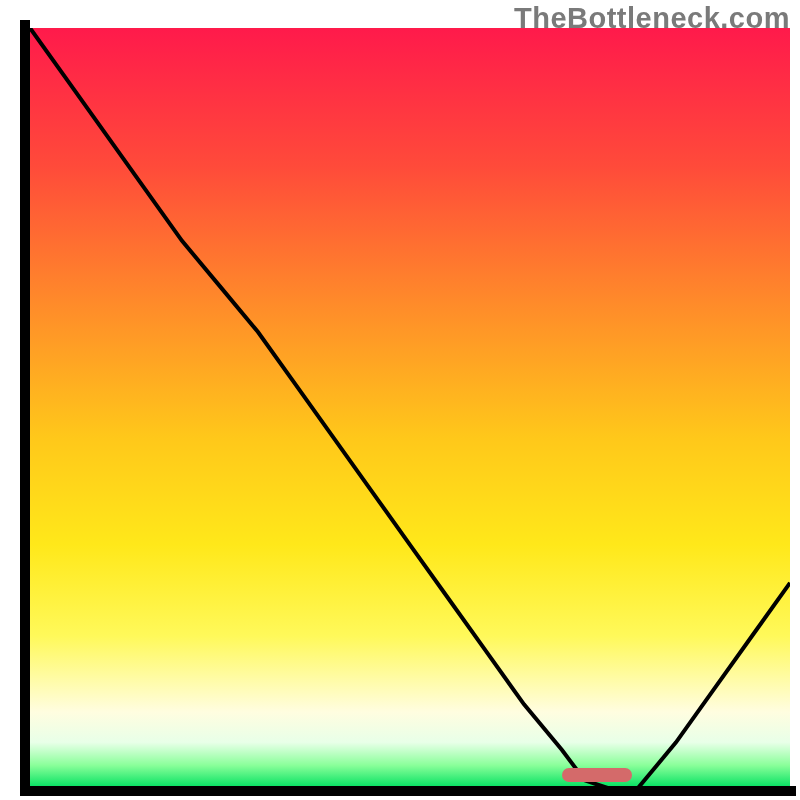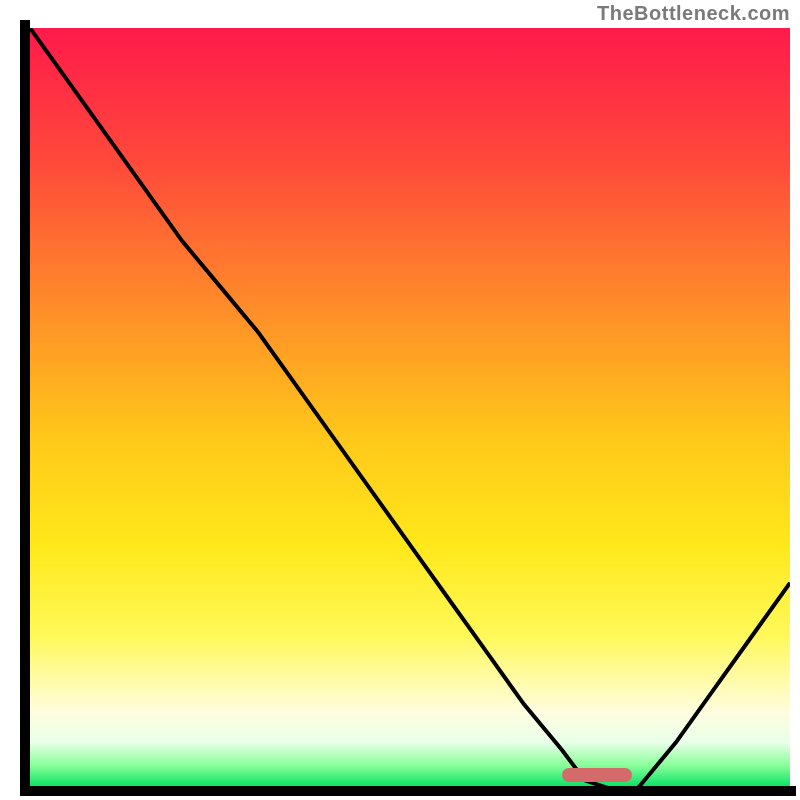--- a/index.html
+++ b/index.html
@@ -13,21 +13,21 @@
   }
   .container {
     position: relative;
     width: 800px;
     height: 800px;
   }
   .watermark {
     position: absolute;
     top: 2px;
     right: 10px;
-    font-size: 20px;
+    font-size: 29px;
     font-weight: bold;
     color: #7a7a7a;
     letter-spacing: 0.5px;
     z-index: 10;
     user-select: none;
   }
   .plot-area {
     position: absolute;
     left: 30px;
     top: 28px;

